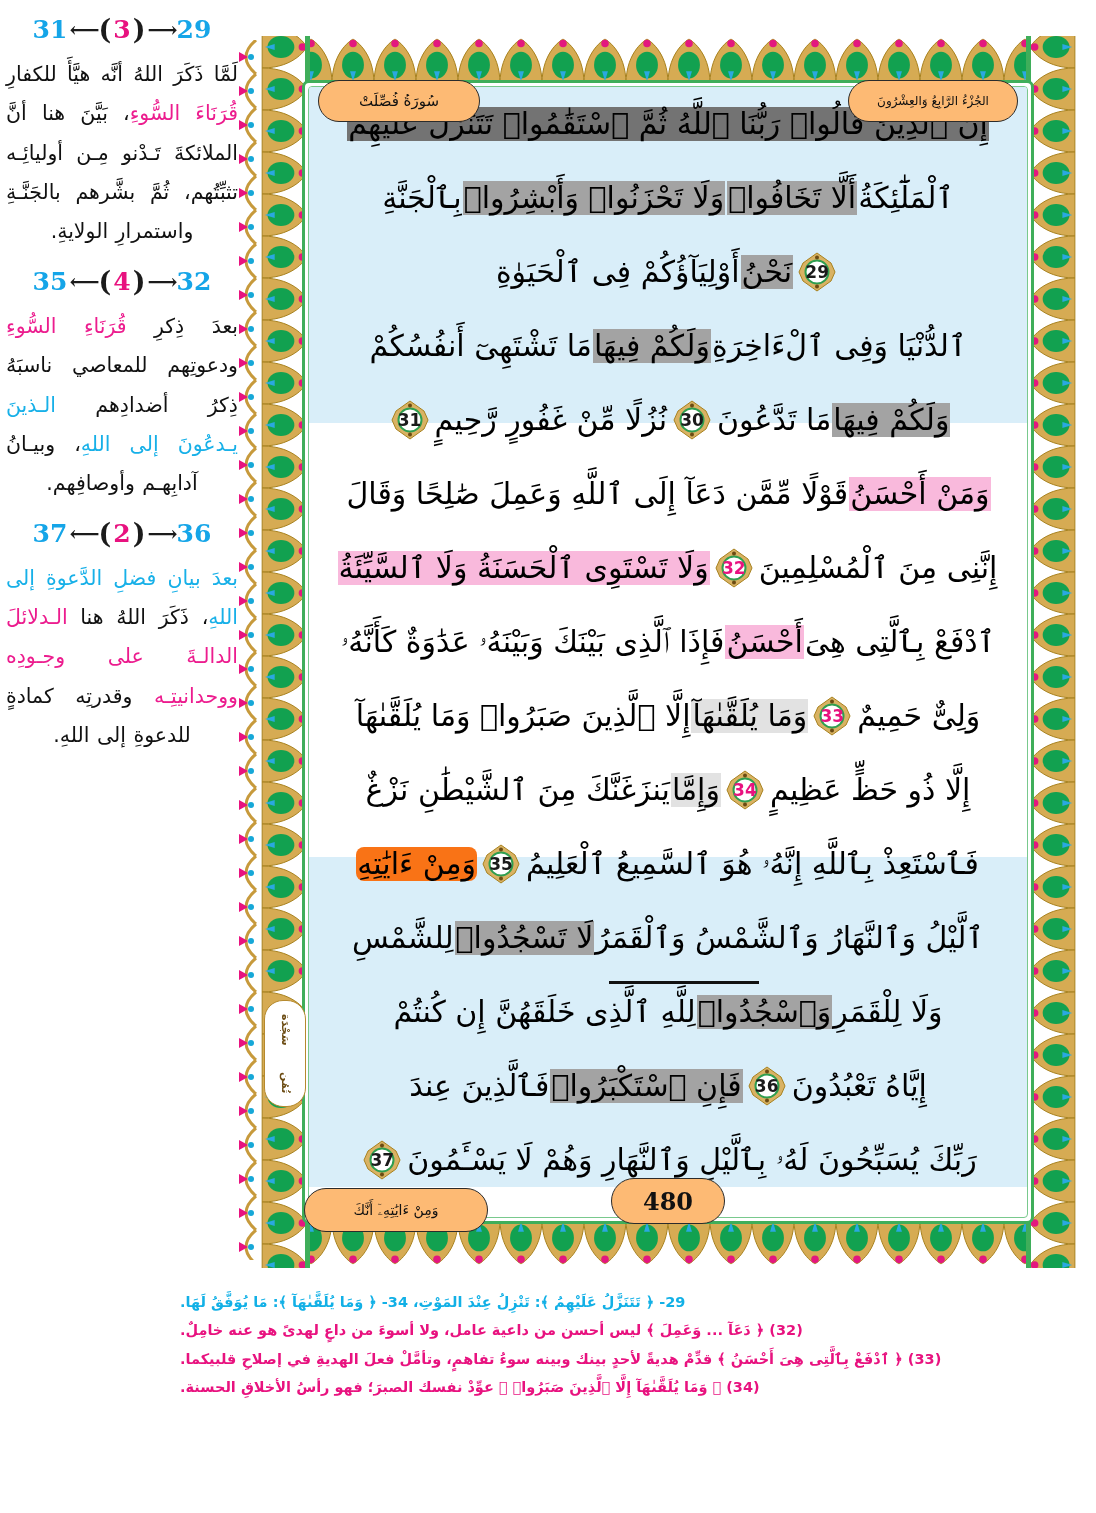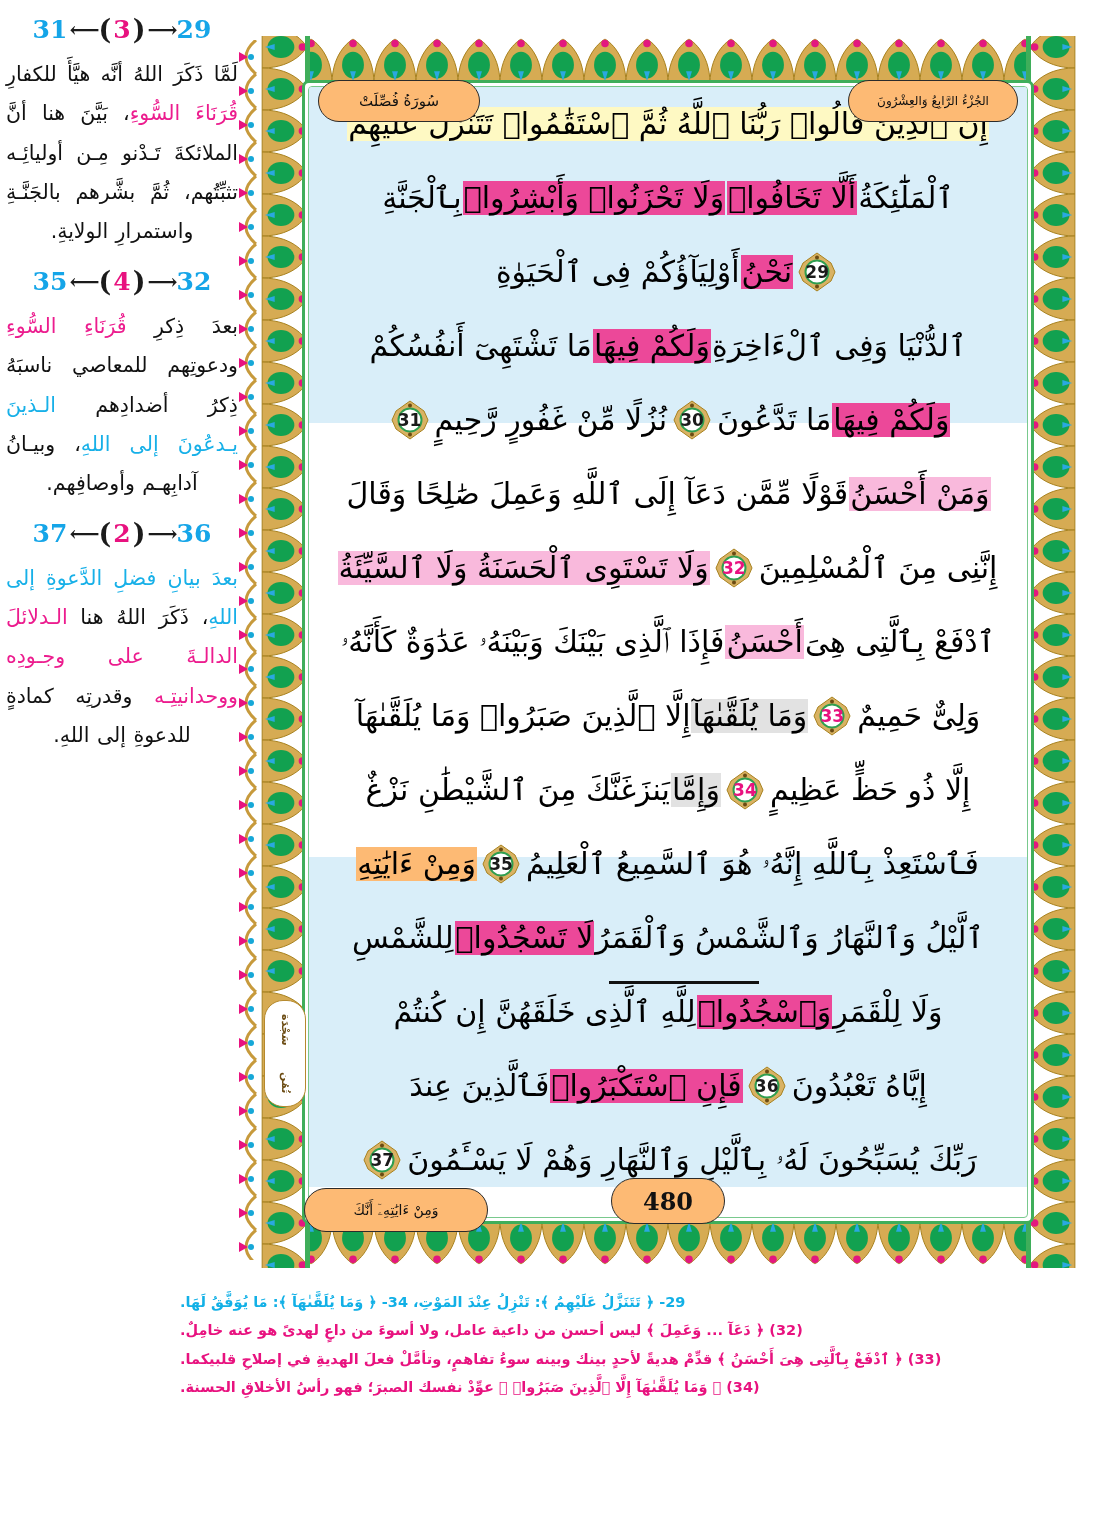--- a/index.html
+++ b/index.html
@@ -65,25 +65,25 @@
   
   .line{
     position:relative;display:flex;align-items:center;justify-content:center;
     height:74px;direction:rtl;white-space:nowrap;
   }
   .ar{
     font-family:"DejaVu Sans","Liberation Sans",sans-serif;
     font-size:30px;color:#000;letter-spacing:-0.5px;line-height:1;
     padding:2px 1px;
   }
-  .hl-blue{background:#fef9c3;}
-  .hl-yellow{background:#ec4899;}
+  .hl-blue{background:#737373;}
+  .hl-yellow{background:#a3a3a3;}
   .hl-pink{background:#f9b9dc;}
   .hl-grey{background:#e2e2e2;}
-  .hl-green{background:#fdba74;}
+  .hl-green{background:#f97316;border-radius:8px;}
 
   
   .ayah{
     display:inline-flex;align-items:center;justify-content:center;
     width:40px;height:40px;margin:0 4px;flex:0 0 auto;position:relative;
   }
   .ayah svg{position:absolute;inset:0;}
   .ayah i{
     position:relative;font-style:normal;font-weight:bold;font-size:17px;
     font-family:"DejaVu Sans","Liberation Sans",sans-serif;

